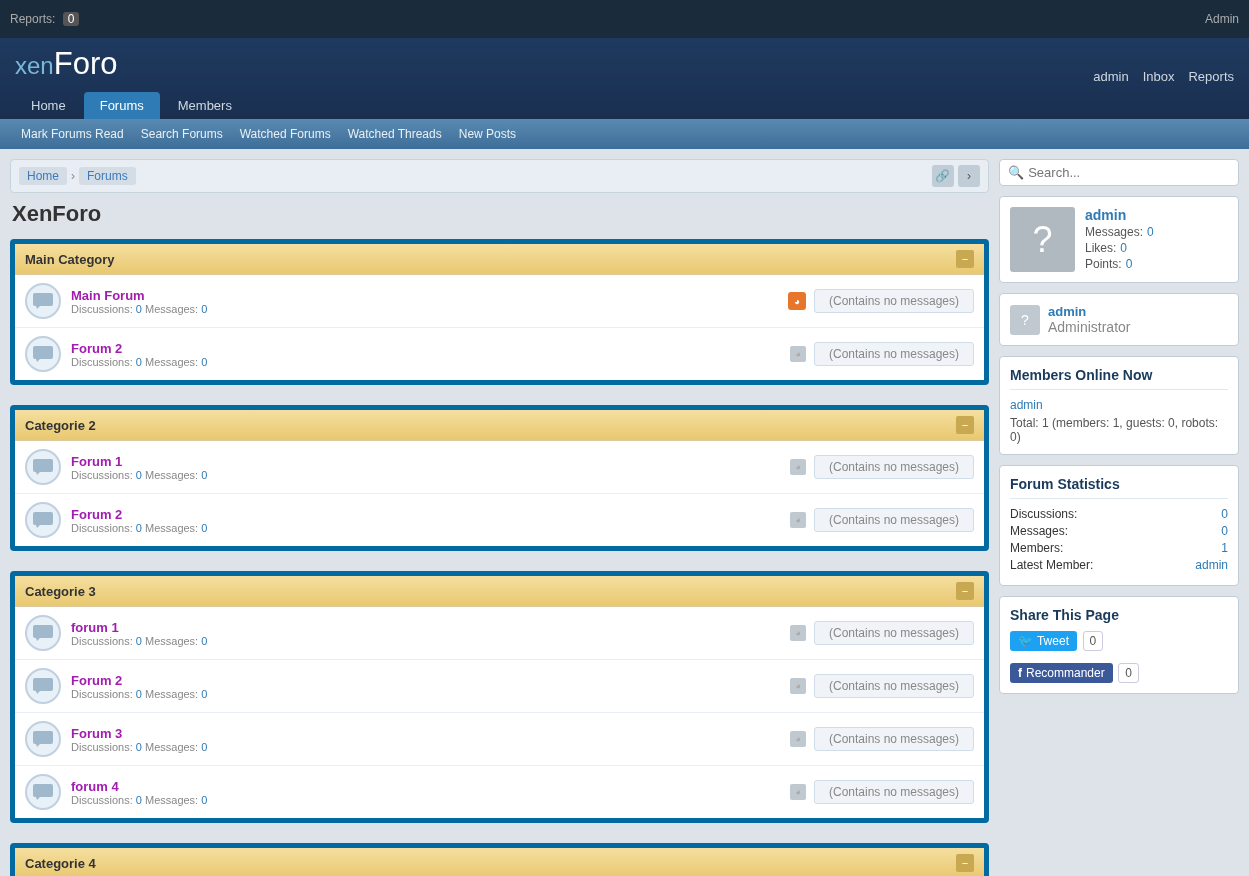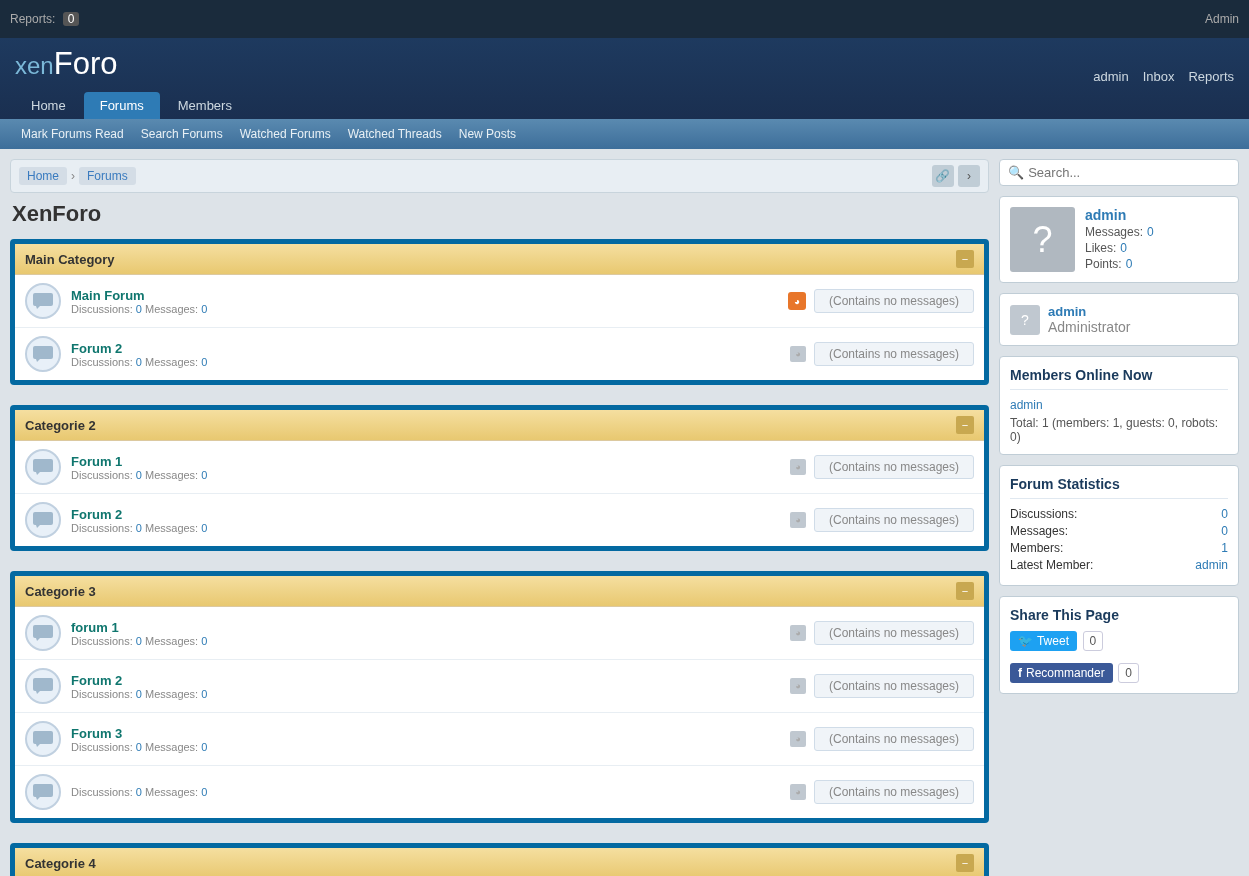--- a/index.html
+++ b/index.html
@@ -168,21 +168,21 @@
       width: 36px; height: 36px;
       border-radius: 50%;
       background: #e8f0f8;
       border: 2px solid #c0d0e0;
       display: flex; align-items: center; justify-content: center;
       margin-right: 10px;
       flex-shrink: 0;
     }
     .forum-info { flex: 1; }
     .forum-name {
-      color: #0f766e;
+      color: #a21caf;
       font-weight: bold;
       font-size: 13px;
       cursor: pointer;
     }
     .forum-meta {
       font-size: 11px;
       color: #888;
     }
     .forum-meta span { color: #2e7bb5; }
     .forum-rss {
@@ -521,20 +521,21 @@
       <div class="forum-status">(Contains no messages)</div>
     </div>
           <div class="forum-row">
       <div class="forum-icon">
         <svg width="22" height="18" viewBox="0 0 22 18">
           <rect x="1" y="1" width="20" height="13" rx="2" fill="#a0b8cc"></rect>
           <polygon points="4,14 8,14 5,17" fill="#a0b8cc"></polygon>
         </svg>
       </div>
       <div class="forum-info">
+        <div class="forum-name">forum 4</div>
         <div class="forum-meta">
           Discussions: <span>0</span>
           Messages: <span>0</span>
         </div>
       </div>
       <div class="rss-icon-sm">
               <span style="font-size:9px;color:#aaa;">◕</span>
             </div>
       <div class="forum-status">(Contains no messages)</div>
     </div>

